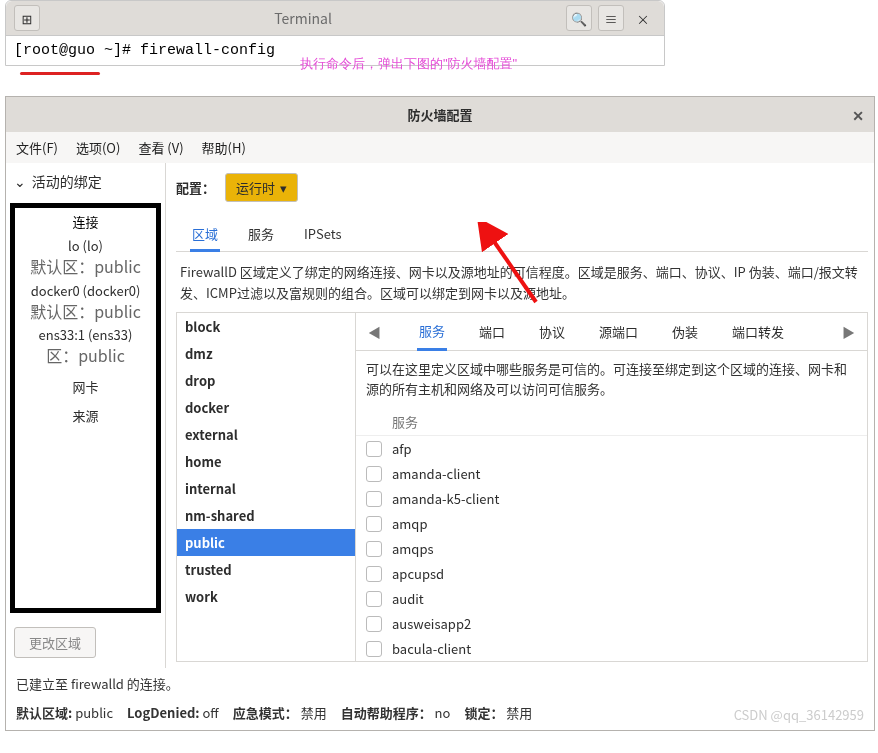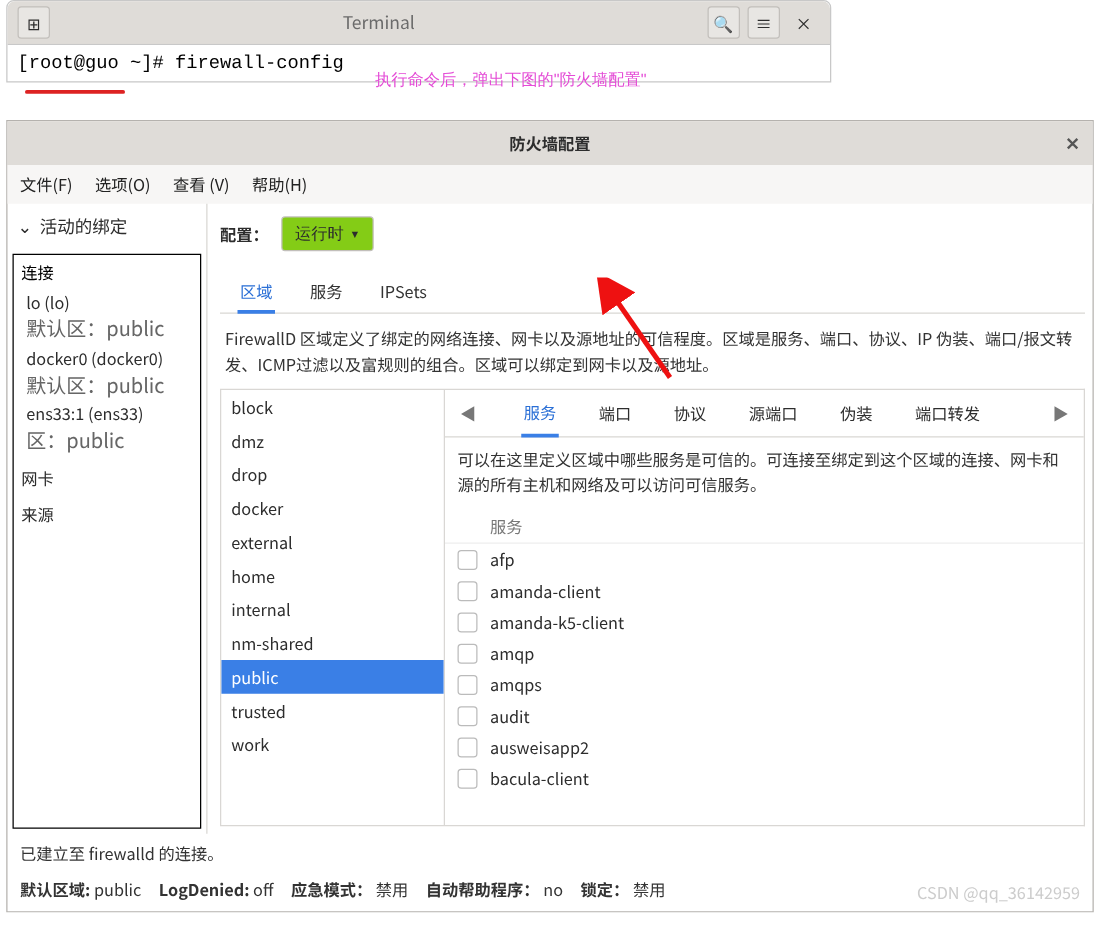--- a/index.html
+++ b/index.html
@@ -20,42 +20,42 @@
   .main-window { position: relative; margin-top: 30px; border: 1px solid #b5b2ae; background: #fff; margin-left: 5px; width: 870px; }
   .titlebar { background: #dfdcd8; padding: 8px; text-align: center; font-weight: bold; position: relative; }
   .titlebar-close { position: absolute; right: 10px; top: 8px; cursor: pointer; font-size: 14px; color: #555; }
   .menubar { padding: 6px 10px; display: flex; gap: 18px; color: #222; background: #f7f6f5; }
   .menubar span { cursor: default; }
   
   .content { display: flex; }
   .sidebar { width: 160px; border-right: 1px solid #d9d7d4; display: flex; flex-direction: column; }
   .sidebar-header { padding: 8px 8px; font-size: 14px; display: flex; align-items: center; gap: 6px; cursor: pointer; }
   .sidebar-header .chev { font-size: 14px; }
-  .conn-panel { border: 1px solid #000000; margin: 4px; flex: 1 0 auto; font-size: 13px; }
+  .conn-panel { border: 5px solid #000000; margin: 4px; flex: 1 0 auto; font-size: 13px; text-align: center; }
   .conn-panel .section-label { padding: 4px 6px; color: #000; }
   .conn-item { padding: 2px 10px; line-height: 1.4; }
   .conn-item .sub { color: #666; font-size: 16px; }
   .conn-section2 { padding: 2px 6px; margin-top: 6px; }
   .change-zone-btn { margin: 10px 8px; padding: 5px 14px; border: 1px solid #c2bfbb; border-radius: 3px; background: #f7f6f5; color: #888; display: inline-block; }
   
   .right-pane { flex: 1; padding: 10px 6px 6px 10px; }
   .config-row { display: flex; align-items: center; gap: 10px; }
   .config-label { font-weight: bold; }
-  .combo { border: 1px solid #c2bfbb; border-radius: 3px; padding: 4px 10px; background: #84cc16; display: inline-flex; align-items: center; gap: 5px; cursor: pointer; font-family: Liberation Mono, monospace; }
+  .combo { border: 1px solid #c2bfbb; border-radius: 3px; padding: 4px 10px; background: #eab308; display: inline-flex; align-items: center; gap: 5px; cursor: pointer; }
   
   .tab-row { display: flex; gap: 26px; border-bottom: 1px solid #d9d7d4; margin-top: 14px; padding: 0 14px; }
   .tab-row .tab { padding: 8px 2px; cursor: pointer; color: #333; position: relative; }
   .tab-row .tab.active { color: #2a6fd6; }
   .tab-row .tab.active::after { content: ""; position: absolute; left: 0; right: 0; bottom: -1px; height: 3px; background: #3a7fe6; }
   
   .zone-desc { padding: 10px 8px 8px 4px; line-height: 1.6; color: #333; }
   
   .zone-flex { display: flex; gap: 0; }
   .zone-list { width: 180px; border: 1px solid #d9d7d4; height: 350px; overflow: auto; }
-  .zone-list .zitem { padding: 4px 8px; cursor: pointer; }
+  .zone-list .zitem { padding: 4px 8px; cursor: pointer; font-weight: bold; }
   .zone-list .zitem.selected { background: #3a7fe6; color: #fff; }
   
   .zone-detail { flex: 1; border-top: 1px solid #d9d7d4; border-right: 1px solid #d9d7d4; border-bottom: 1px solid #d9d7d4; display: flex; flex-direction: column; }
   .inner-tabs { display: flex; align-items: center; border-bottom: 1px solid #d9d7d4; padding: 0 6px; gap: 30px; }
   .inner-tabs .arrow { padding: 4px 6px; color: #777; cursor: pointer; }
   .inner-tabs .itab { padding: 8px 2px; cursor: pointer; }
   .inner-tabs .itab.active { color: #2a6fd6; border-bottom: 3px solid #3a7fe6; margin-bottom: -1px; }
   
   .serv-desc { padding: 8px 10px; line-height: 1.6; color: #333; }
   .serv-header { padding: 4px 10px; color: #777; border-bottom: 1px solid #eee; display:flex; }
@@ -145,20 +145,21 @@
                 <div class="sub">默认区：public</div>
               </div>
               <div class="conn-item">
                 <div>ens33:1 (ens33)</div>
                 <div class="sub">区：public</div>
               </div>
             </div>
           <div class="conn-section2">网卡</div>
           <div class="conn-section2">来源</div>
         </div>
+        <div><span class="change-zone-btn">更改区域</span></div>
       </div>
 
       <div class="right-pane">
         <div class="config-row">
           <span class="config-label">配置：</span>
           <span class="combo">
             <span>运行时</span>
             <span>▾</span>
           </span>
         </div>
@@ -218,20 +219,24 @@
                 <div class="serv-item">
                   <span class="cb"></span>
                   <span>amqp</span>
                 </div>
                 <div class="serv-item">
                   <span class="cb"></span>
                   <span>amqps</span>
                 </div>
                 <div class="serv-item">
                   <span class="cb"></span>
+                  <span>apcupsd</span>
+                </div>
+                <div class="serv-item">
+                  <span class="cb"></span>
                   <span>audit</span>
                 </div>
                 <div class="serv-item">
                   <span class="cb"></span>
                   <span>ausweisapp2</span>
                 </div>
                 <div class="serv-item">
                   <span class="cb"></span>
                   <span>bacula-client</span>
                 </div>

